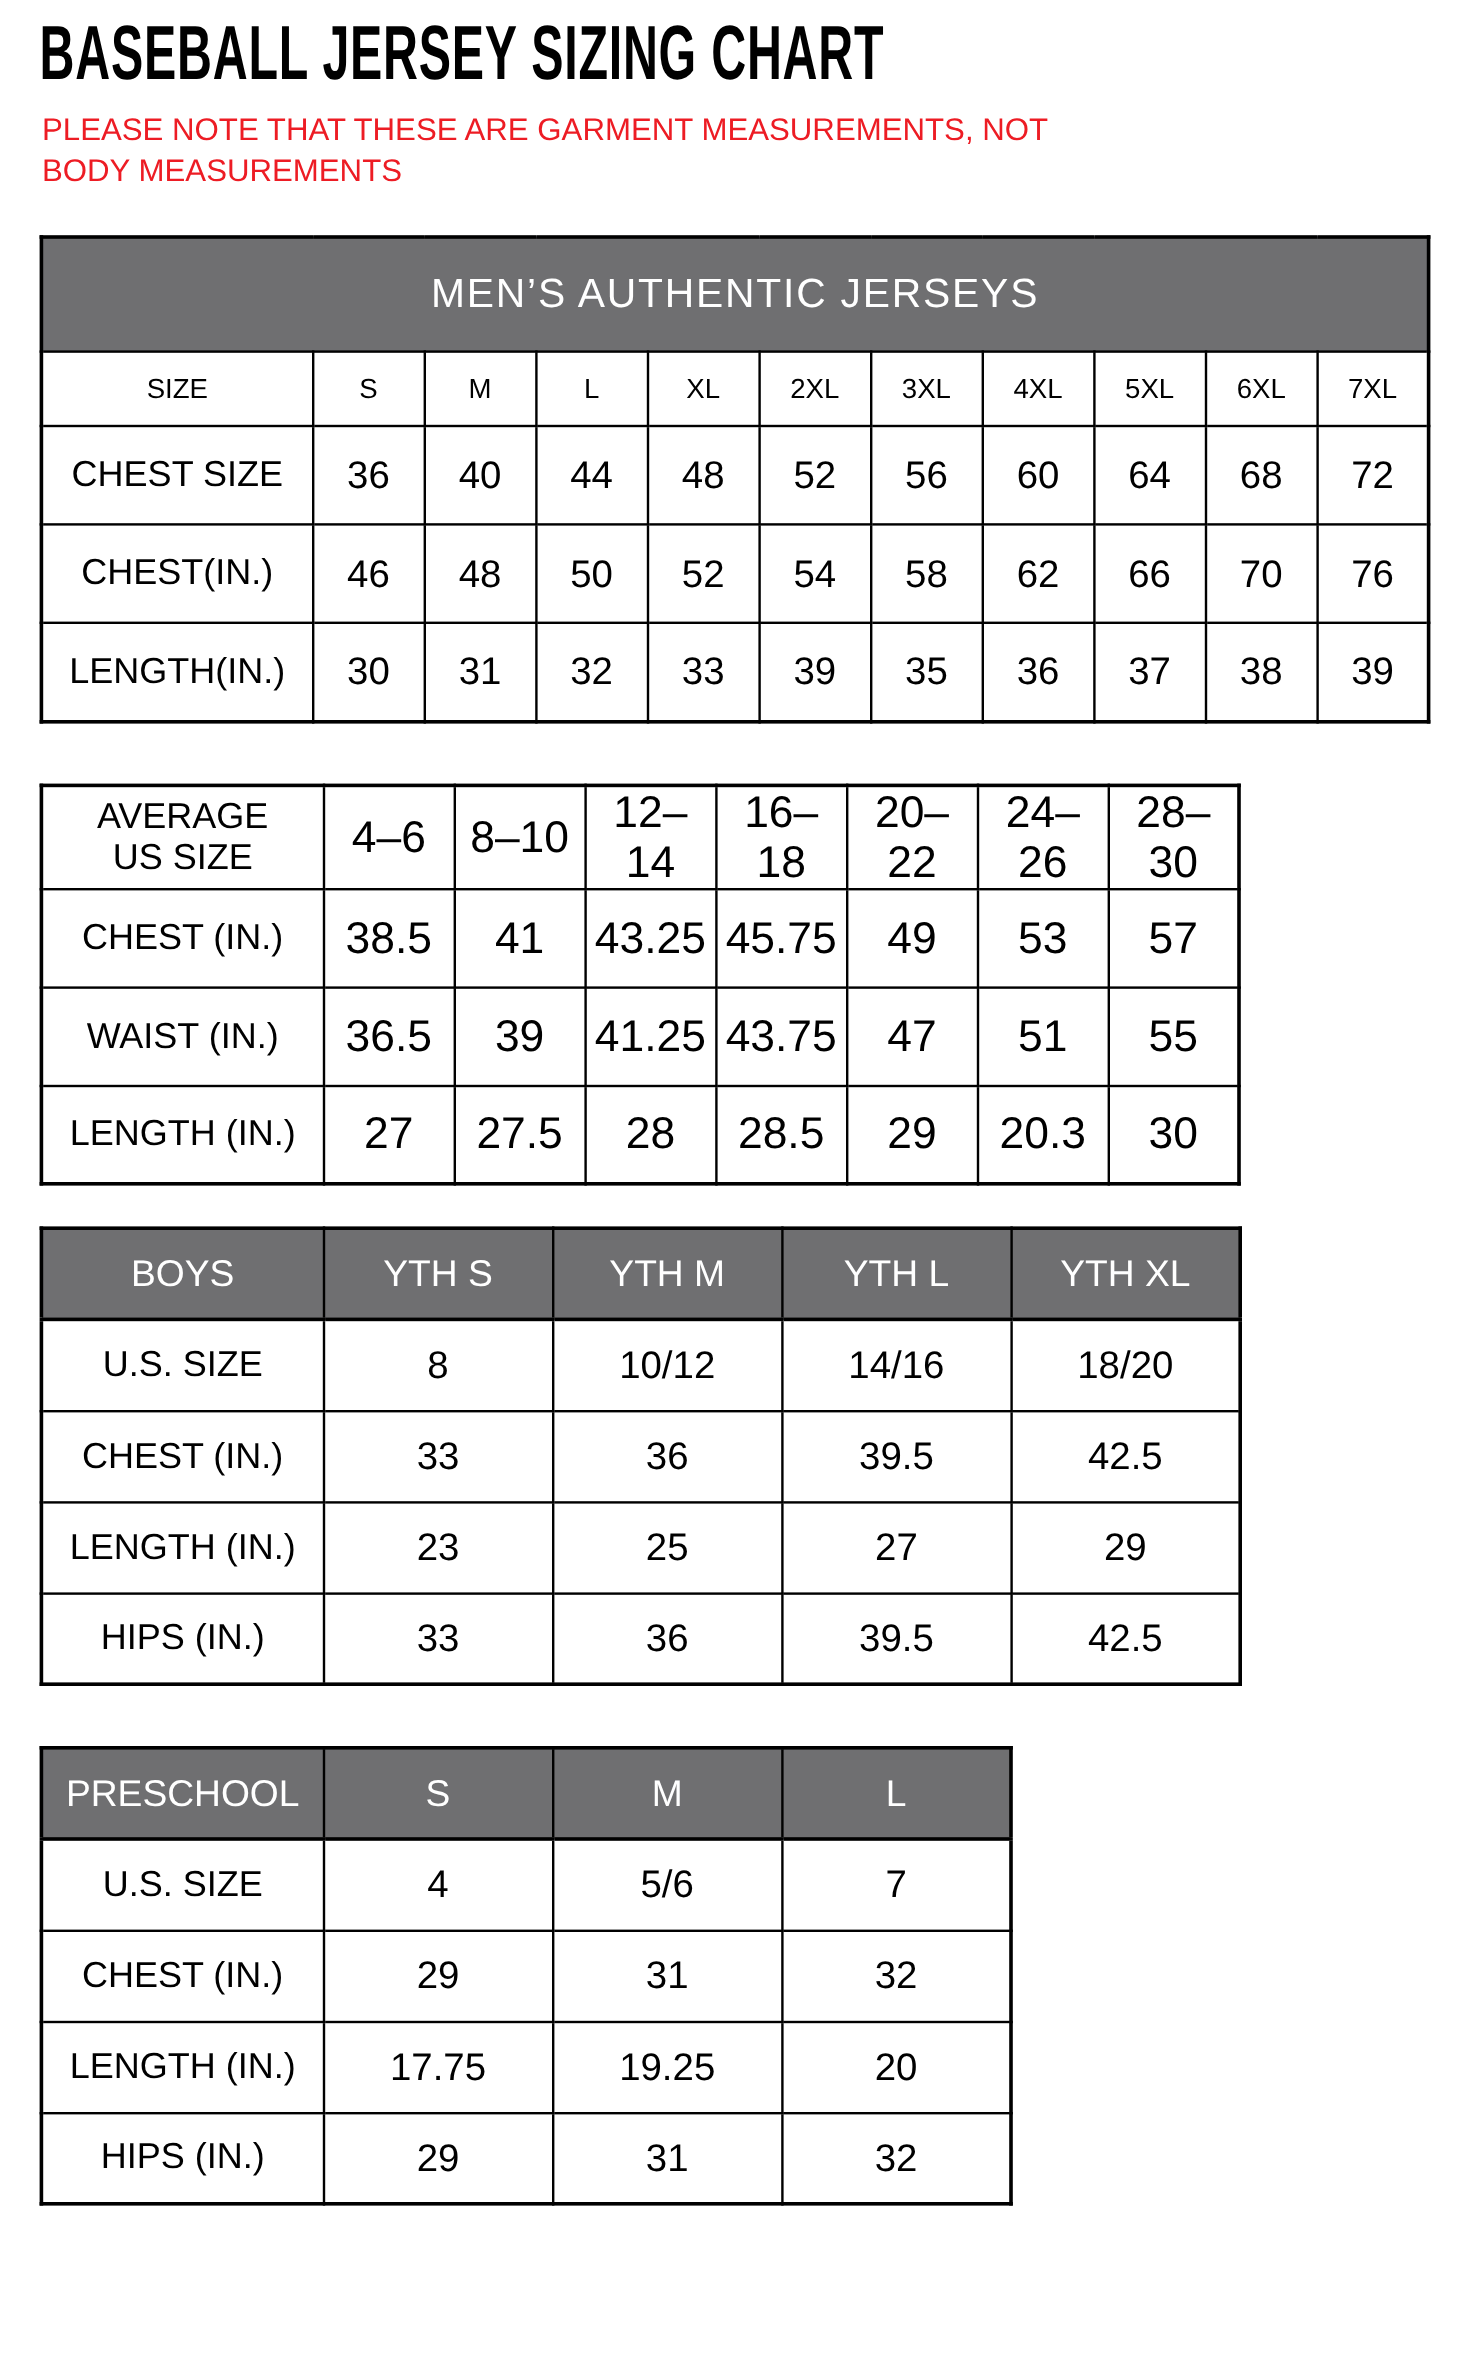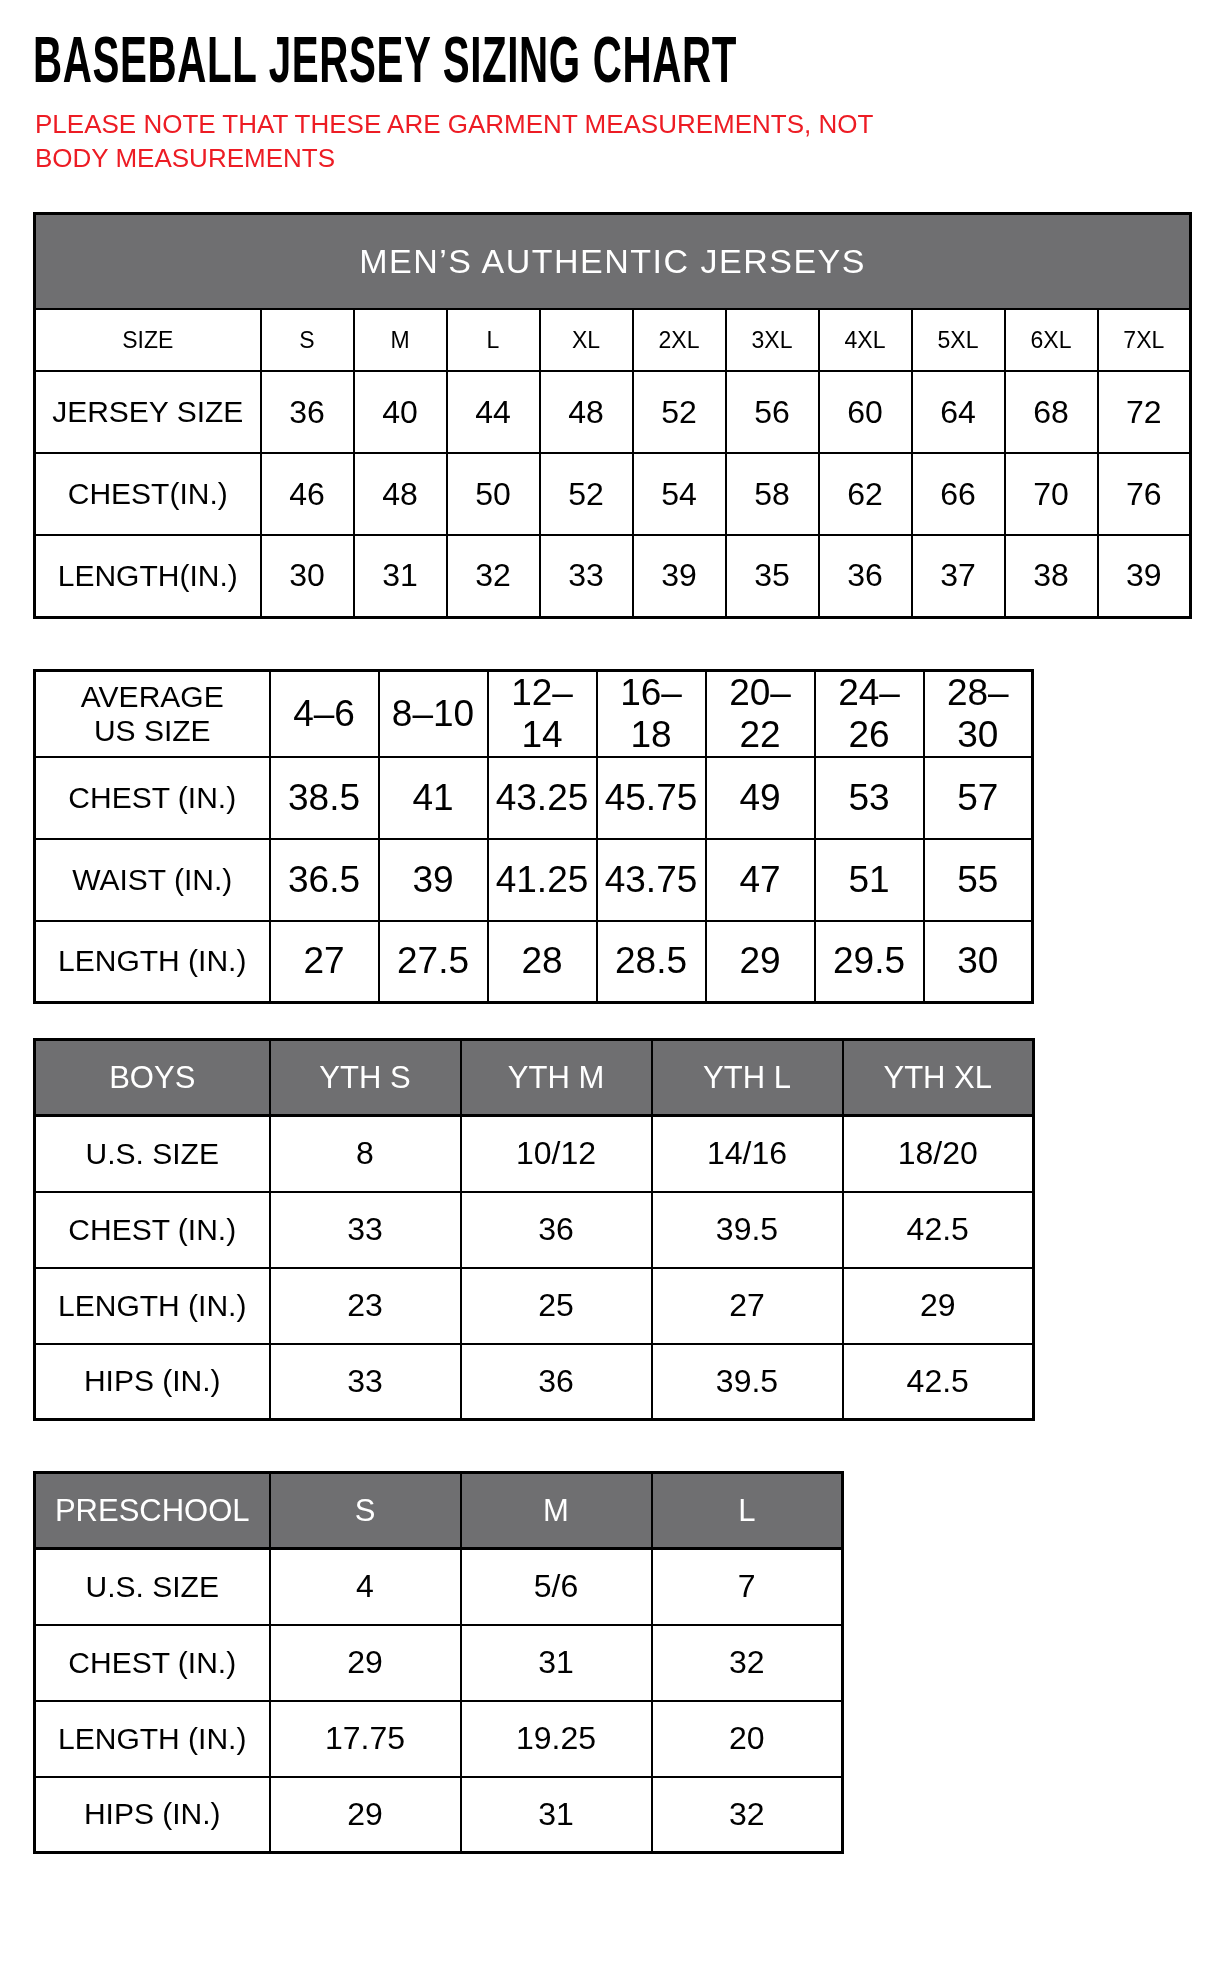--- a/index.html
+++ b/index.html
@@ -3,21 +3,21 @@
 <meta charset="utf-8">
 <style>
   :root { --red:#ed1c24; --gray:#6f6f71; --border:#000000; }
   * { box-sizing: border-box; }
   html,body { margin:0; padding:0; background:#ffffff; }
   body {
     width:1220px; min-height:1974px;
     font-family:"Liberation Sans", sans-serif;
     color:#000;
   }
-  .page { padding:20px 30px 0 33px; }
+  .page { padding:4px 30px 0 33px; }
 
   .title {
     margin:8px 0 0 0;
     font-size:64px; line-height:64px; font-weight:700;
     letter-spacing:1px; white-space:nowrap;
     transform:scaleX(0.63); transform-origin:left center;
   }
   .note {
     margin:16px 0 0 2px; width:910px;
     color:var(--red); font-size:26px; line-height:1.3; font-weight:400;
@@ -112,21 +112,21 @@
           <td class="hdr-cell">L</td>
           <td class="hdr-cell">XL</td>
           <td class="hdr-cell">2XL</td>
           <td class="hdr-cell">3XL</td>
           <td class="hdr-cell">4XL</td>
           <td class="hdr-cell">5XL</td>
           <td class="hdr-cell">6XL</td>
           <td class="hdr-cell">7XL</td>
         </tr>
         <tr class="data">
-          <td class="row-label-cell">JERSEY SIZE</td>
+          <td class="row-label-cell">CHEST SIZE</td>
           <td class="value-cell">36</td>
           <td class="value-cell">40</td>
           <td class="value-cell">44</td>
           <td class="value-cell">48</td>
           <td class="value-cell">52</td>
           <td class="value-cell">56</td>
           <td class="value-cell">60</td>
           <td class="value-cell">64</td>
           <td class="value-cell">68</td>
           <td class="value-cell">72</td>
@@ -203,21 +203,21 @@
           <td class="value-cell">51</td>
           <td class="value-cell">55</td>
         </tr>
         <tr class="data">
           <td class="row-label-cell">LENGTH (IN.)</td>
           <td class="value-cell">27</td>
           <td class="value-cell">27.5</td>
           <td class="value-cell">28</td>
           <td class="value-cell">28.5</td>
           <td class="value-cell">29</td>
-          <td class="value-cell">29.5</td>
+          <td class="value-cell">20.3</td>
           <td class="value-cell">30</td>
         </tr>
       </tbody>
     </table>
 
   <table class="t boys">
       <colgroup>
         <col class="c-label">
         <col class="c-data">
         <col class="c-data">

